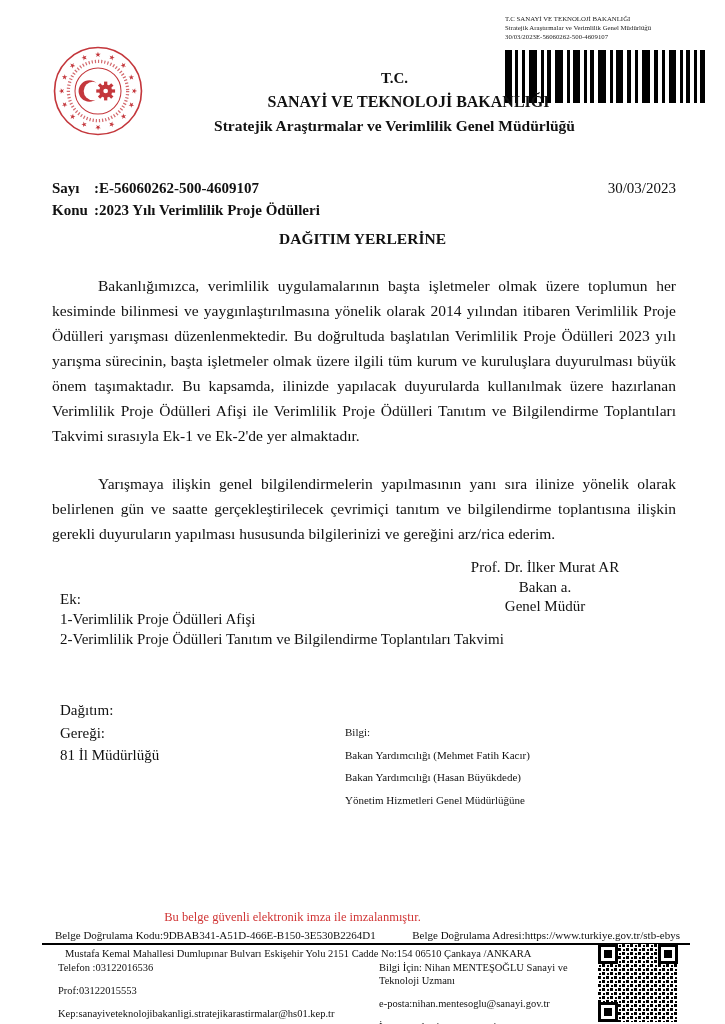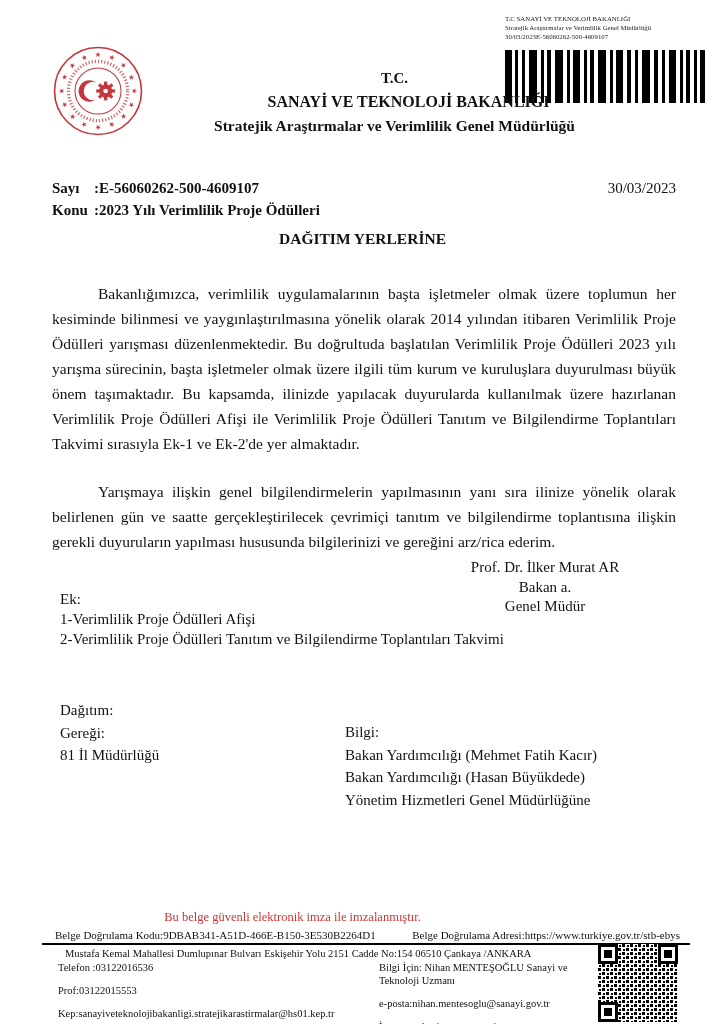--- a/index.html
+++ b/index.html
@@ -25,32 +25,32 @@
   .meta .lbl{display:inline-block;width:42px;font-weight:bold;}
   .meta .val{font-weight:bold;}
   .meta .date{font-weight:normal;}
   .meta .row2{line-height:22px;font-weight:bold;}
 
   .recipient{position:absolute;left:0;top:230px;width:725px;text-align:center;
              font-weight:bold;font-size:15.5px;}
 
   
   .bodytext{position:absolute;left:52px;top:273px;width:624px;}
-  .bodytext p{margin:8px 0 23px 0;font-size:15.5px;line-height:25px;text-align:justify;text-indent:46px;}
+  .bodytext p{margin:0 0 23px 0;font-size:15.5px;line-height:25px;text-align:justify;text-indent:46px;}
 
   
   .signature{position:absolute;left:395px;top:558px;width:300px;text-align:center;
              font-size:15px;line-height:19.5px;}
 
   
   .attachments{position:absolute;left:60px;top:589px;font-size:15px;line-height:20px;}
 
   
   .dist-left{position:absolute;left:60px;top:699px;font-size:15px;line-height:22.5px;}
-  .dist-right{position:absolute;left:345px;top:721px;font-size:15px;line-height:22.5px;}
+  .dist-right{position:absolute;left:345px;top:721px;font-size:11px;line-height:22.5px;}
 
   
   .esign-note{position:absolute;left:0;top:910px;width:585px;text-align:center;
               font-size:12.5px;color:#d03434;}
   .verify-row{position:absolute;left:55px;top:929px;width:625px;display:flex;
               justify-content:space-between;font-size:11px;line-height:13px;}
   .footer-rule{position:absolute;left:42px;top:943px;width:648px;border-top:2px solid #000;}
   .footer-address{position:absolute;left:65px;top:947px;font-size:10.5px;line-height:13px;}
   .contact-left{position:absolute;left:58px;top:962px;width:292px;font-size:10.5px;line-height:12.5px;}
   .contact-left div{margin-bottom:10.5px;}

